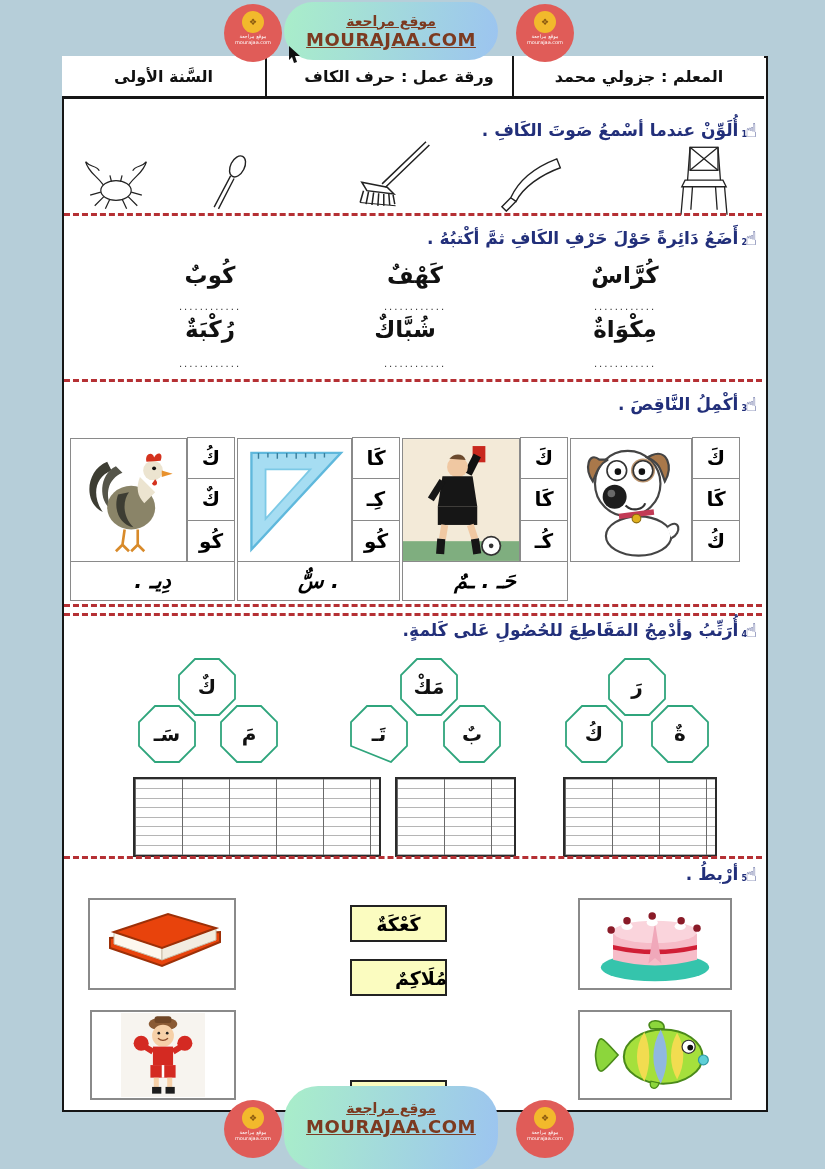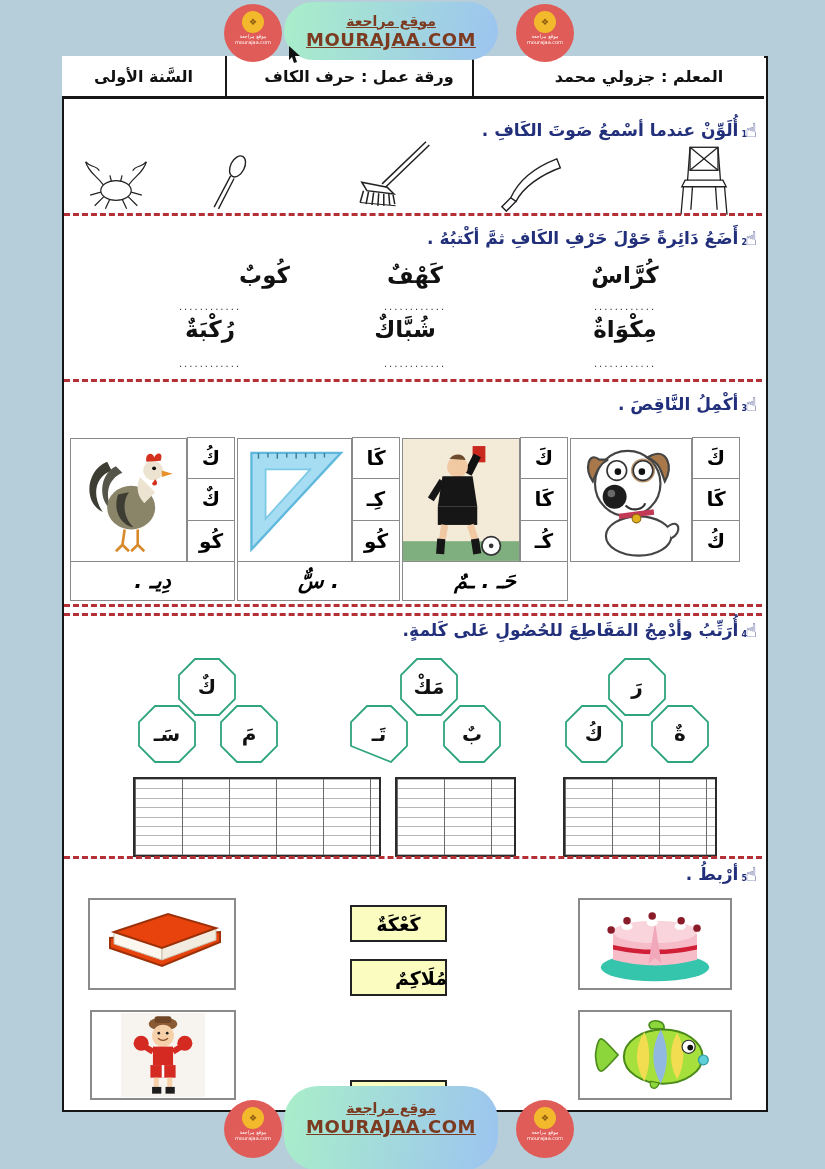--- a/index.html
+++ b/index.html
@@ -17,21 +17,21 @@
          display:flex;flex-direction:column;align-items:center;padding-top:7px;box-sizing:border-box;}
   .badge .yc{width:22px;height:22px;border-radius:50%;background:#f2b92c;display:flex;
              align-items:center;justify-content:center;font-size:9px;color:#8a5a10;}
   .badge .bt{font-size:5px;color:#fff;line-height:6px;text-align:center;direction:rtl;}
   .badge .bu{font-size:5px;color:#fff;line-height:7px;}
   
   .hdr{position:absolute;left:62px;top:56px;width:702px;height:43px;display:flex;direction:rtl;
        border-bottom:3px solid #161616;background:#fff;box-sizing:border-box;z-index:1;}
   .hcell{display:flex;align-items:center;justify-content:center;font-weight:bold;font-size:16px;
          direction:rtl;color:#111;}
-  .hc1{width:250px;border-left:2px solid #161616;padding-left:40px;}
+  .hc1{width:250px;border-left:2px solid #161616;}
   .hc2{width:226px;border-left:2px solid #161616;padding-left:19px;}
   .hc3{flex:1;}
   
   .inst{position:absolute;right:68px;direction:rtl;color:#222f7a;font-weight:bold;font-size:17px;
         display:flex;align-items:center;gap:7px;z-index:2;}
   .hand{position:relative;font-size:19px;line-height:19px;color:#222f7a;}
   .hand i{position:absolute;left:-4px;bottom:-4px;font-size:8px;font-style:normal;font-weight:bold;}
   .dash{position:absolute;left:64px;width:698px;border-top:3px dashed #b53034;z-index:1;}
   
   .pic{position:absolute;}
@@ -141,21 +141,21 @@
   </div>
 
   <div class="dash" style="top:213px;"></div>
 
   <div class="inst" style="top:228px;">
     <span class="hand"><span>☝</span><i>2</i></span>
     <span>أَضَعُ دَائِرةً حَوْلَ حَرْفِ الكَافِ ثمَّ أكْتبُهُ .</span>
   </div>
   <div class="word" style="left:545px;top:262px;">كُرَّاسٌ</div>
   <div class="word" style="left:335px;top:262px;">كَهْفٌ</div>
-  <div class="word" style="left:130px;top:262px;text-align:right;">كُوبٌ</div>
+  <div class="word" style="left:130px;top:262px;">كُوبٌ</div>
   <div class="dots" style="left:545px;top:301px;">............</div>
   <div class="dots" style="left:335px;top:301px;">............</div>
   <div class="dots" style="left:130px;top:301px;">............</div>
   <div class="word" style="left:545px;top:316px;">مِكْوَاةٌ</div>
   <div class="word" style="left:325px;top:316px;">شُبَّاكٌ</div>
   <div class="word" style="left:130px;top:316px;">رُكْبَةٌ</div>
   <div class="dots" style="left:545px;top:358px;">............</div>
   <div class="dots" style="left:335px;top:358px;">............</div>
   <div class="dots" style="left:130px;top:358px;">............</div>
 

